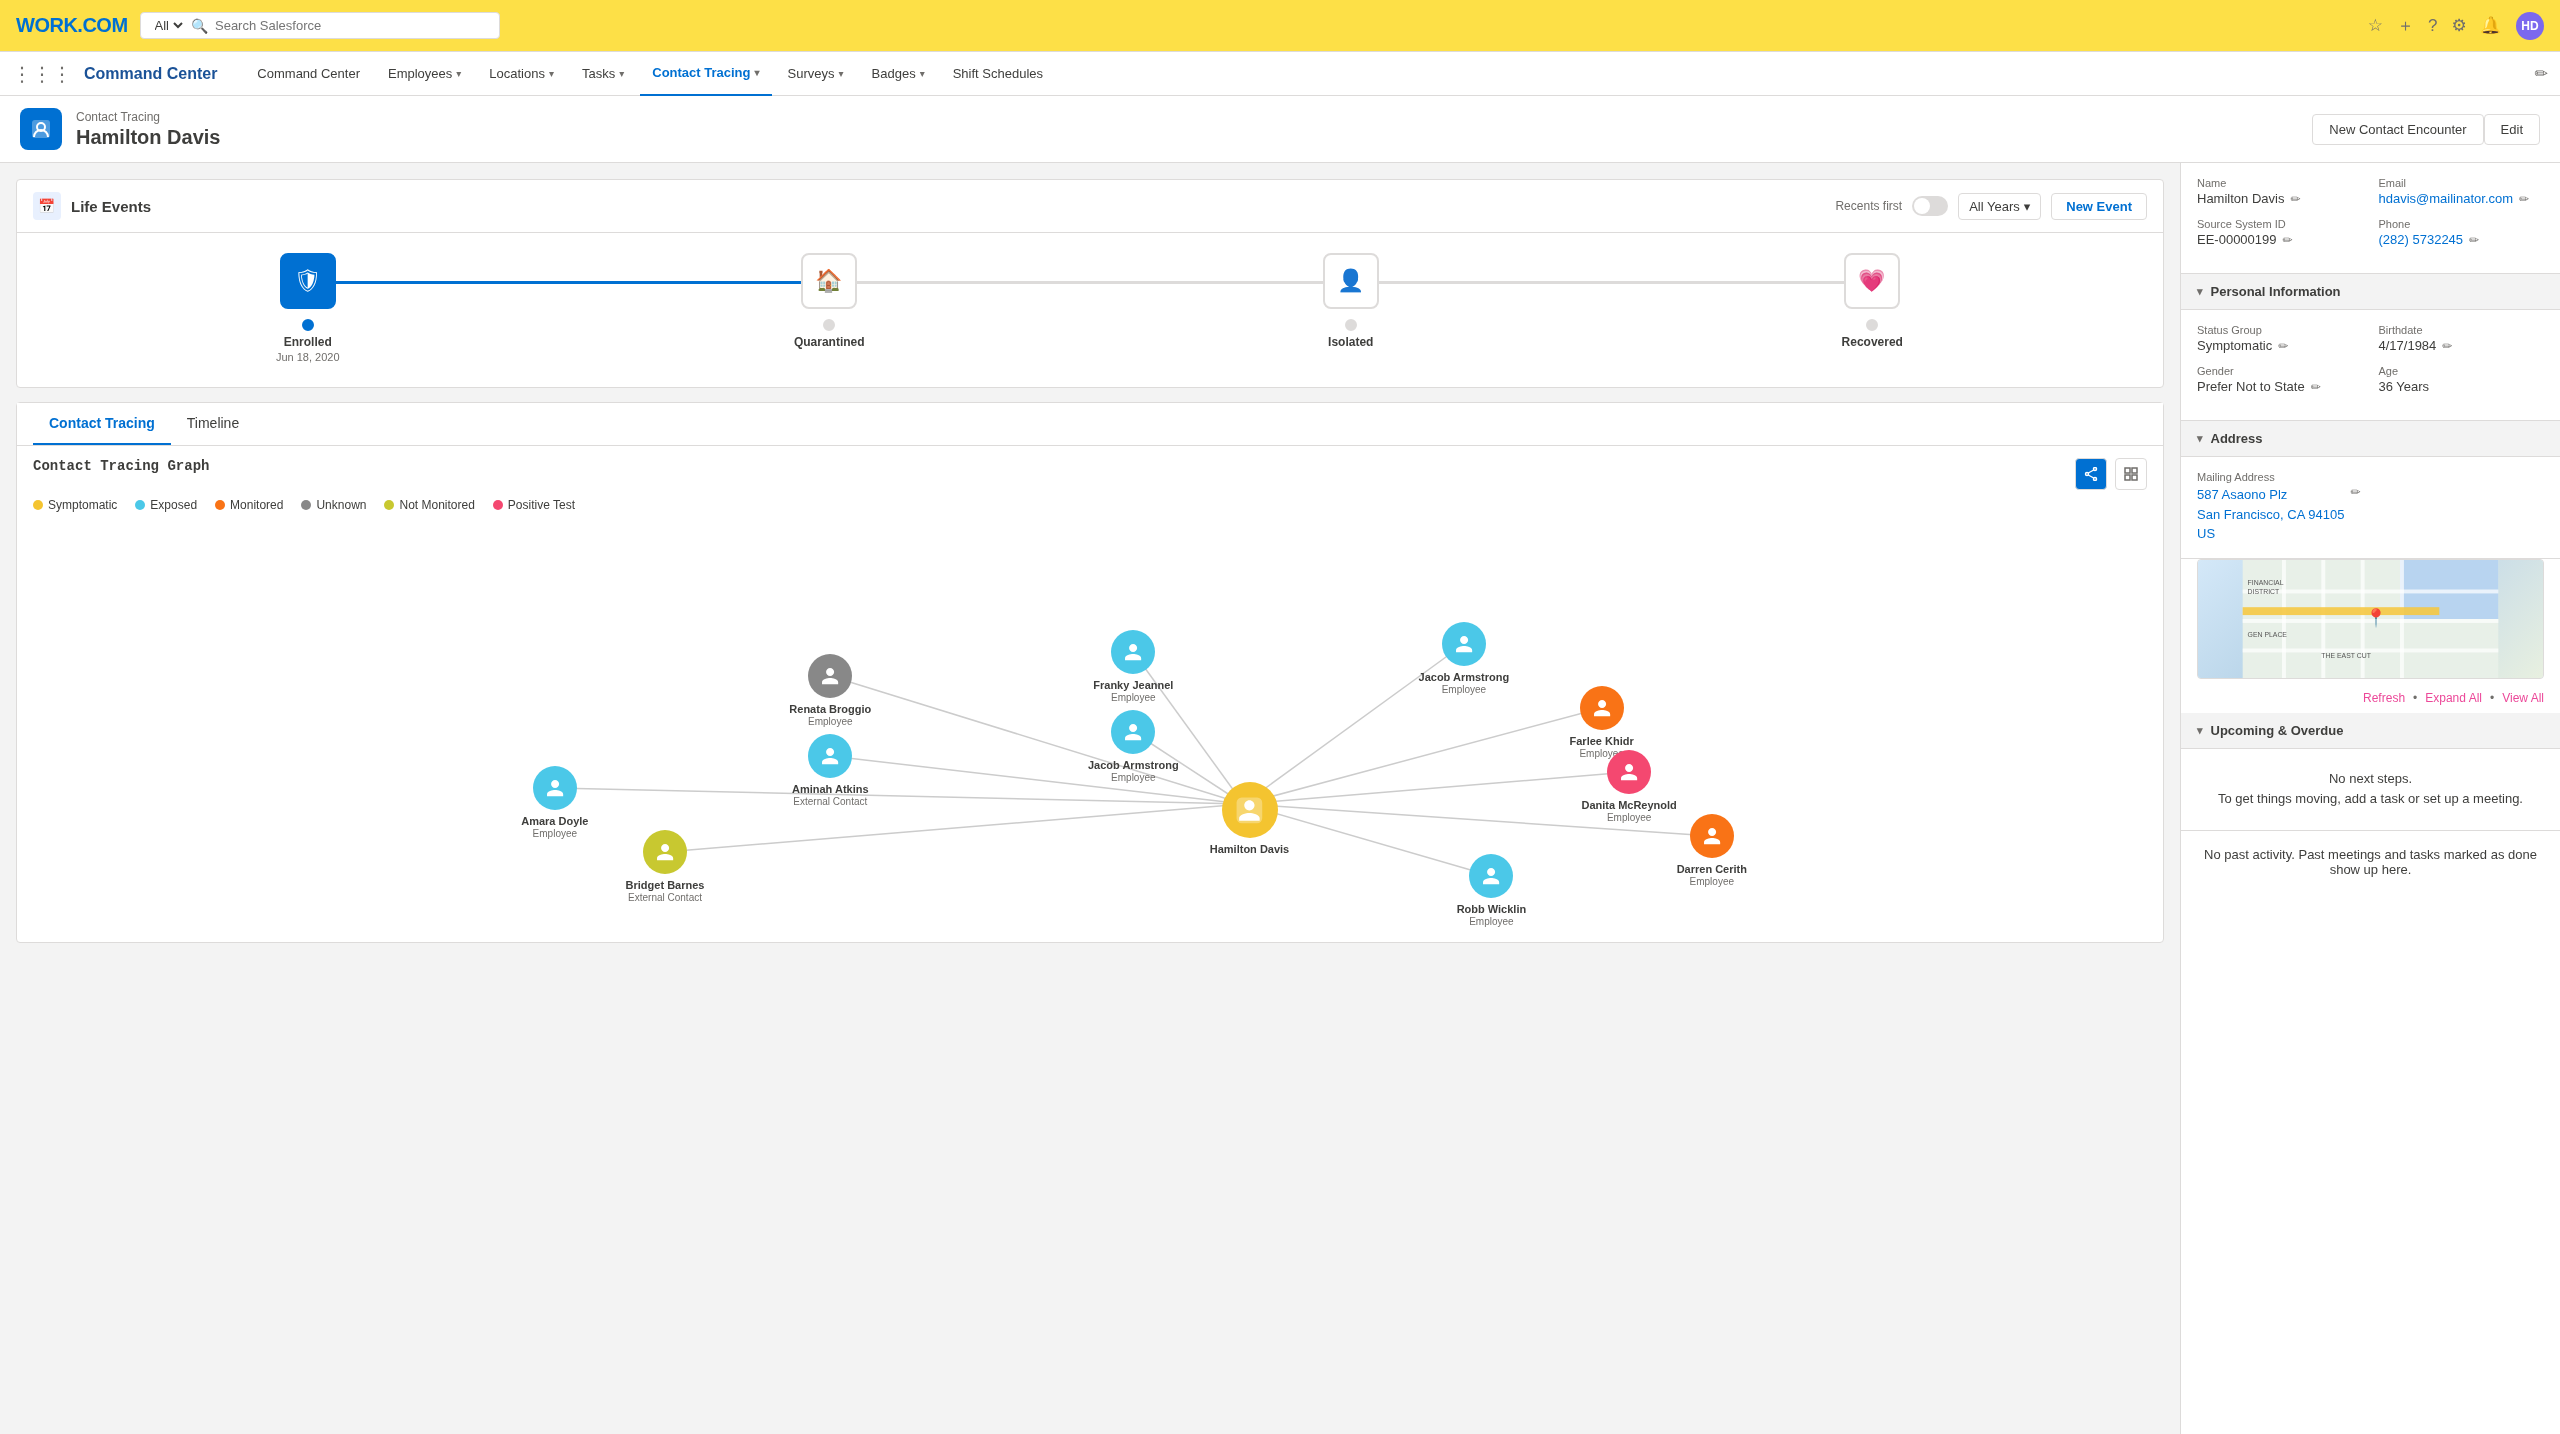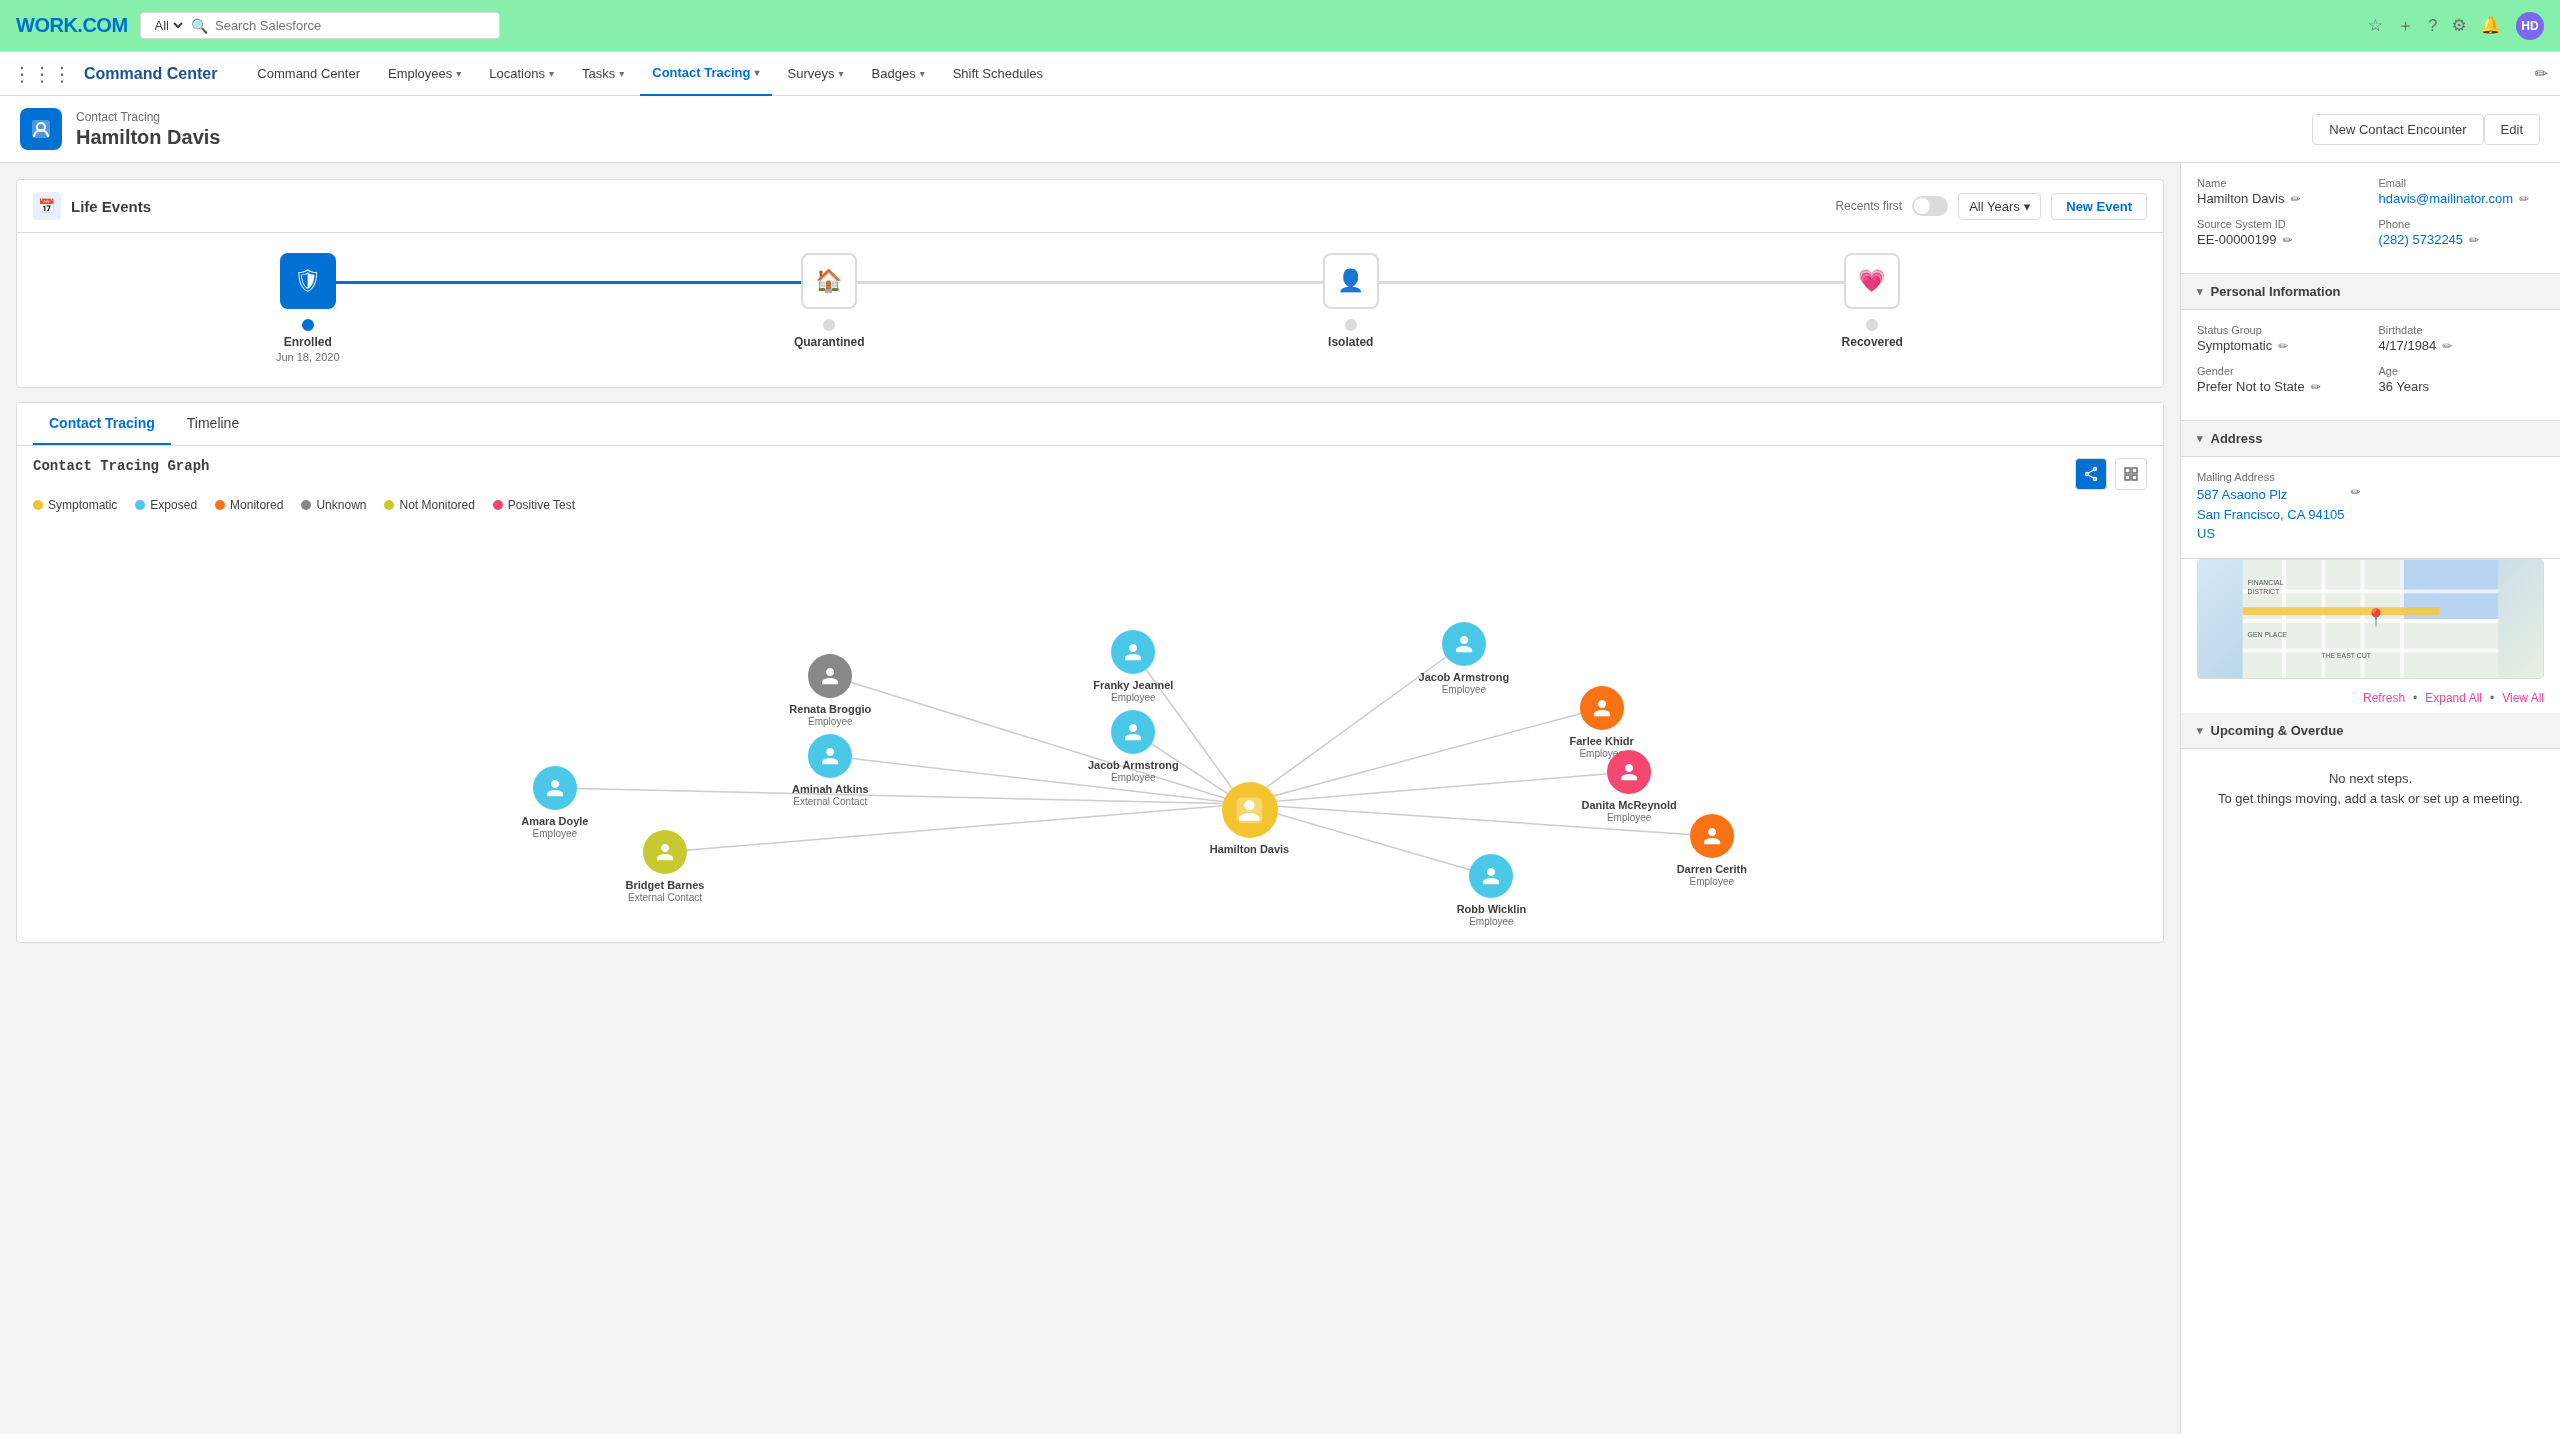--- a/index.html
+++ b/index.html
@@ -1,20 +1,20 @@
 <!DOCTYPE html>
 <html><head>
   <meta charset="utf-8">
   <style>
     * { box-sizing: border-box; margin: 0; padding: 0; }
     body { font-family: 'Salesforce Sans', Arial, sans-serif; font-size: 13px; background: #f3f3f3; color: #3e3e3c; }
 
     
     .top-nav {
-      background: #86efac;
+      background: #fde047;
       border-bottom: 1px solid #dddbda;
       display: flex;
       align-items: center;
       height: 52px;
       padding: 0 16px;
       gap: 12px;
     }
     .logo { font-size: 20px; font-weight: 800; color: #0070d2; letter-spacing: -0.5px; }
     .search-bar {
       display: flex;
@@ -614,15 +614,16 @@
     </div>
 
     <div class="upcoming-header">
       <span class="section-chevron">▾</span>
       <span>Upcoming &amp; Overdue</span>
     </div>
     <div class="no-steps">
       <div>No next steps.</div>
       <div>To get things moving, add a task or set up a meeting.</div>
     </div>
+    <div class="no-activity">No past activity. Past meetings and tasks marked as done show up here.</div>
 
   </div>
 </div>
 
 </body></html>

